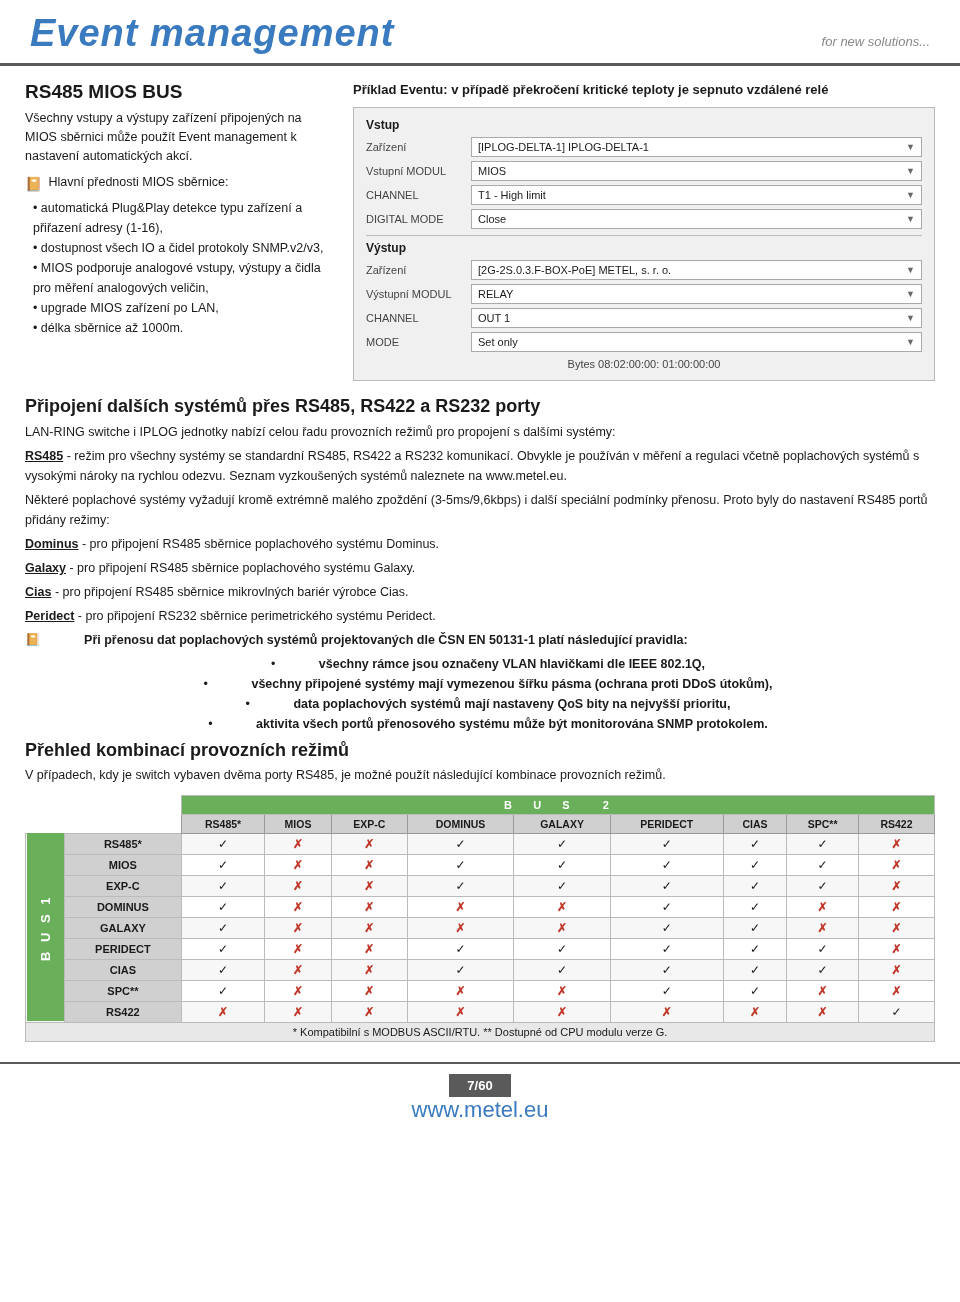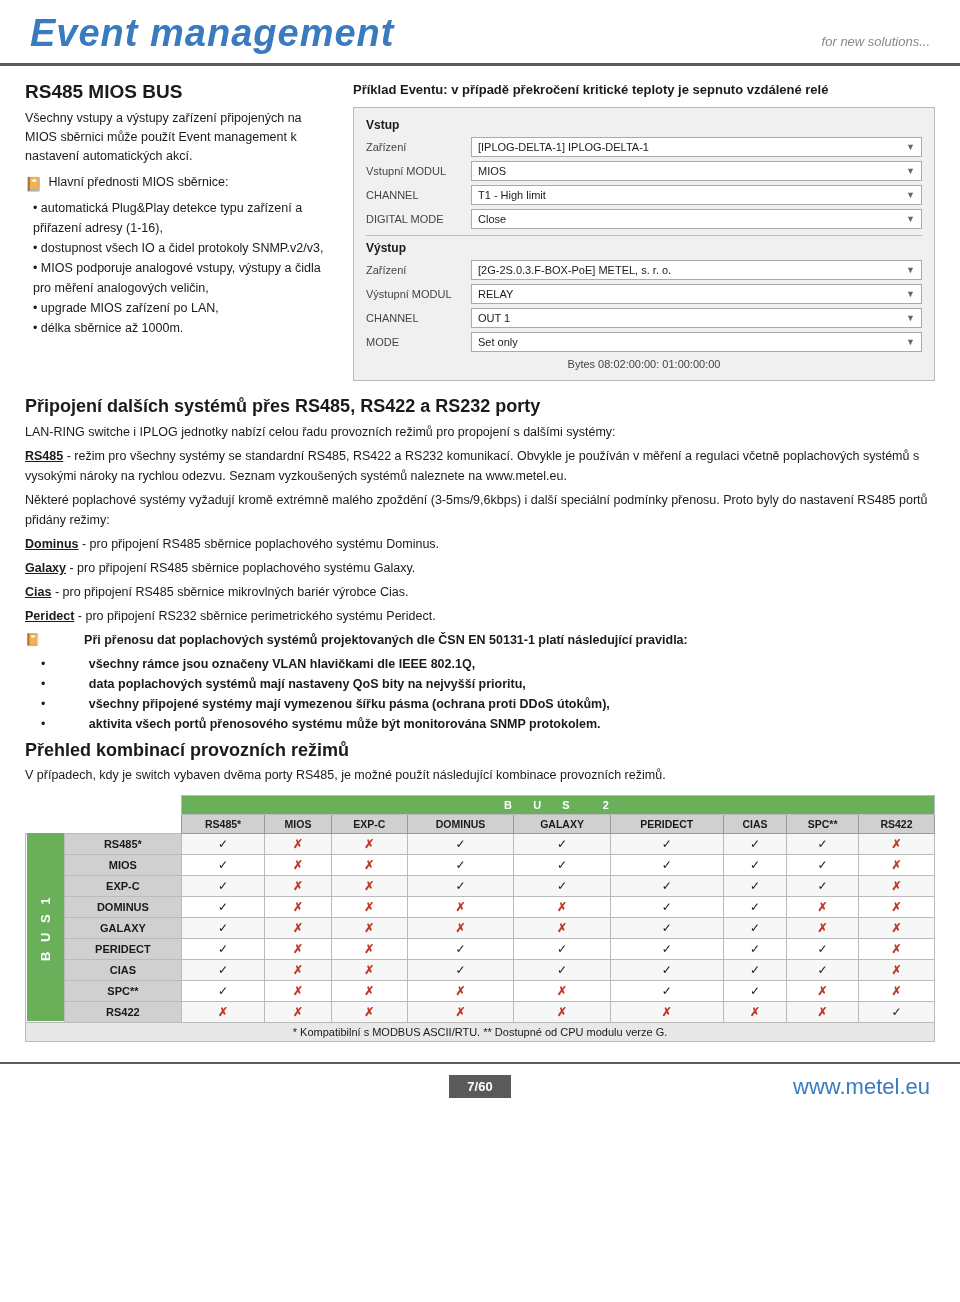--- a/index.html
+++ b/index.html
@@ -248,20 +248,21 @@
       margin-top: 0;
     }
     
     .footer {
       display: flex;
       align-items: center;
       justify-content: space-between;
       padding: 10px 30px;
       margin-top: 20px;
       border-top: 2px solid #5a5a5a;
+      flex-direction: column;
     }
     .footer-page {
       background: #5a5a5a;
       color: #fff;
       padding: 4px 18px;
       font-size: 13px;
       font-weight: bold;
     }
     .footer-website {
       font-size: 22px;
@@ -373,24 +374,24 @@
     <div class="section-heading">Připojení dalších systémů přes RS485, RS422 a RS232 porty</div>
     <div class="section-body">
       <p>LAN-RING switche i IPLOG jednotky nabízí celou řadu provozních režimů pro propojení s dalšími systémy:</p>
       <p><span style="font-weight:bold;text-decoration:underline;">RS485</span> - režim pro všechny systémy se standardní RS485, RS422 a RS232 komunikací. Obvykle je používán v měření a regulaci včetně poplachových systémů s vysokými nároky na rychlou odezvu. Seznam vyzkoušených systémů naleznete na www.metel.eu.</p>
       <p>Některé poplachové systémy vyžadují kromě extrémně malého zpoždění (3-5ms/9,6kbps) i další speciální podmínky přenosu. Proto byly do nastavení RS485 portů přidány režimy:</p>
       <p><span style="font-weight:bold;text-decoration:underline;">Dominus</span> - pro připojení RS485 sběrnice poplachového systému Dominus.</p>
       <p><span style="font-weight:bold;text-decoration:underline;">Galaxy</span> - pro připojení RS485 sběrnice poplachového systému Galaxy.</p>
       <p><span style="font-weight:bold;text-decoration:underline;">Cias</span> - pro připojení RS485 sběrnice mikrovlných bariér výrobce Cias.</p>
       <p><span style="font-weight:bold;text-decoration:underline;">Peridect</span> - pro připojení RS232 sběrnice perimetrického systému Peridect.</p>
       <p style="margin-top:4px;"><span>📔</span> <strong>Při přenosu dat poplachových systémů projektovaných dle ČSN EN 50131-1 platí následující pravidla:</strong></p>
-      <ul style="list-style:none;padding-left:16px;">
+      <ul style="list-style:none;padding-left:16px;text-align:center;">
         <li>• <strong>všechny rámce jsou označeny VLAN hlavičkami dle IEEE 802.1Q,</strong></li>
+        <li>• <strong>všechny připojené systémy mají vymezenou šířku pásma (ochrana proti DDoS útokům),</strong></li>
         <li>• <strong>data poplachových systémů mají nastaveny QoS bity na nejvyšší prioritu,</strong></li>
-        <li>• <strong>všechny připojené systémy mají vymezenou šířku pásma (ochrana proti DDoS útokům),</strong></li>
         <li>• <strong>aktivita všech portů přenosového systému může být monitorována SNMP protokolem.</strong></li>
       </ul>
     </div>
   </div>
 
   <div class="table-section">
     <div class="table-section-title">Přehled kombinací provozních režimů</div>
     <div class="table-section-text">V případech, kdy je switch vybaven dvěma porty RS485, je možné použít následující kombinace provozních režimů.</div>
 
     <div class="bus-table-wrapper">

